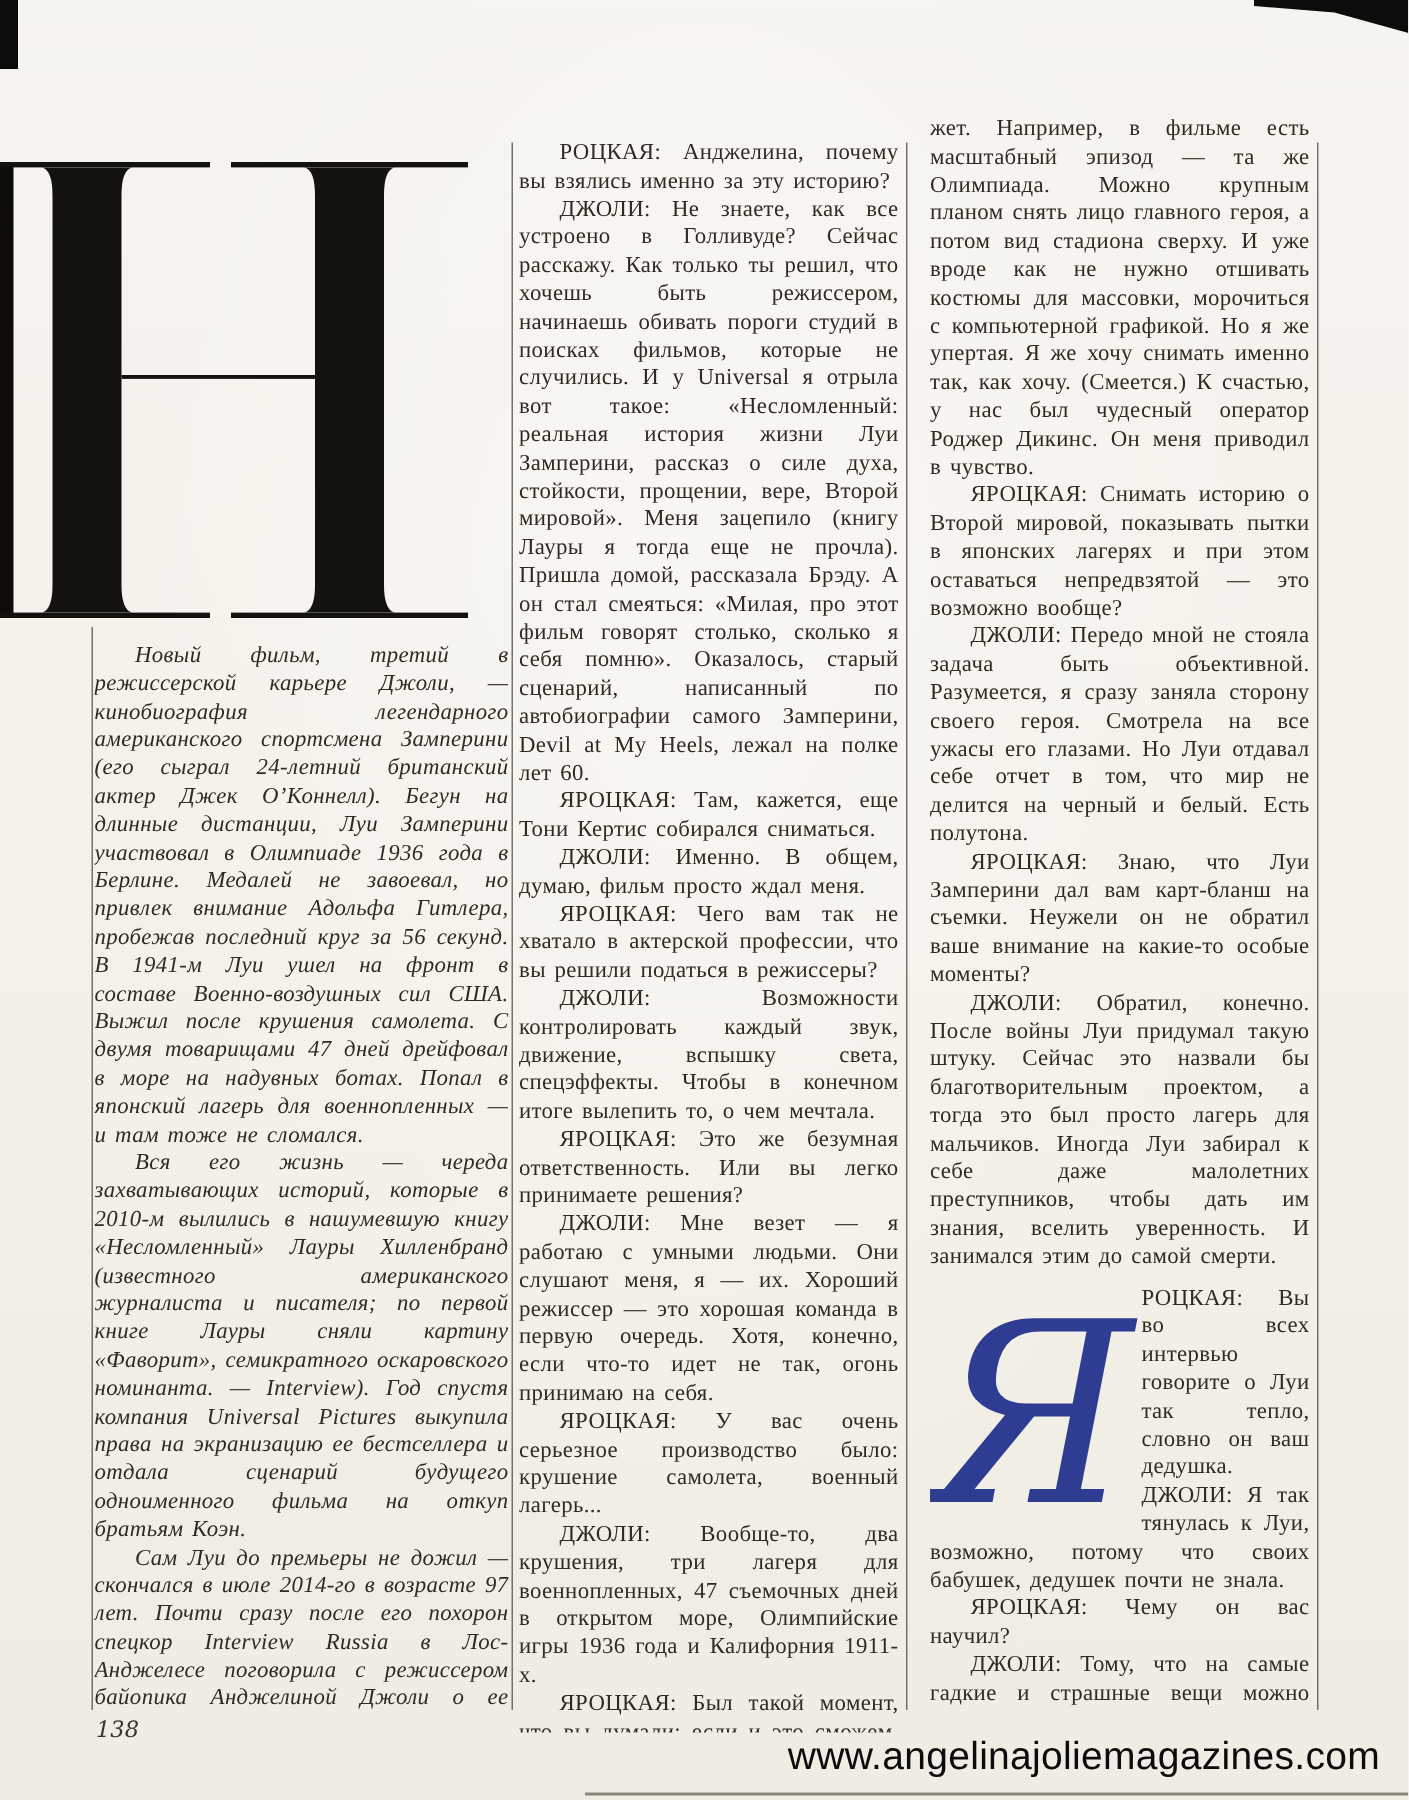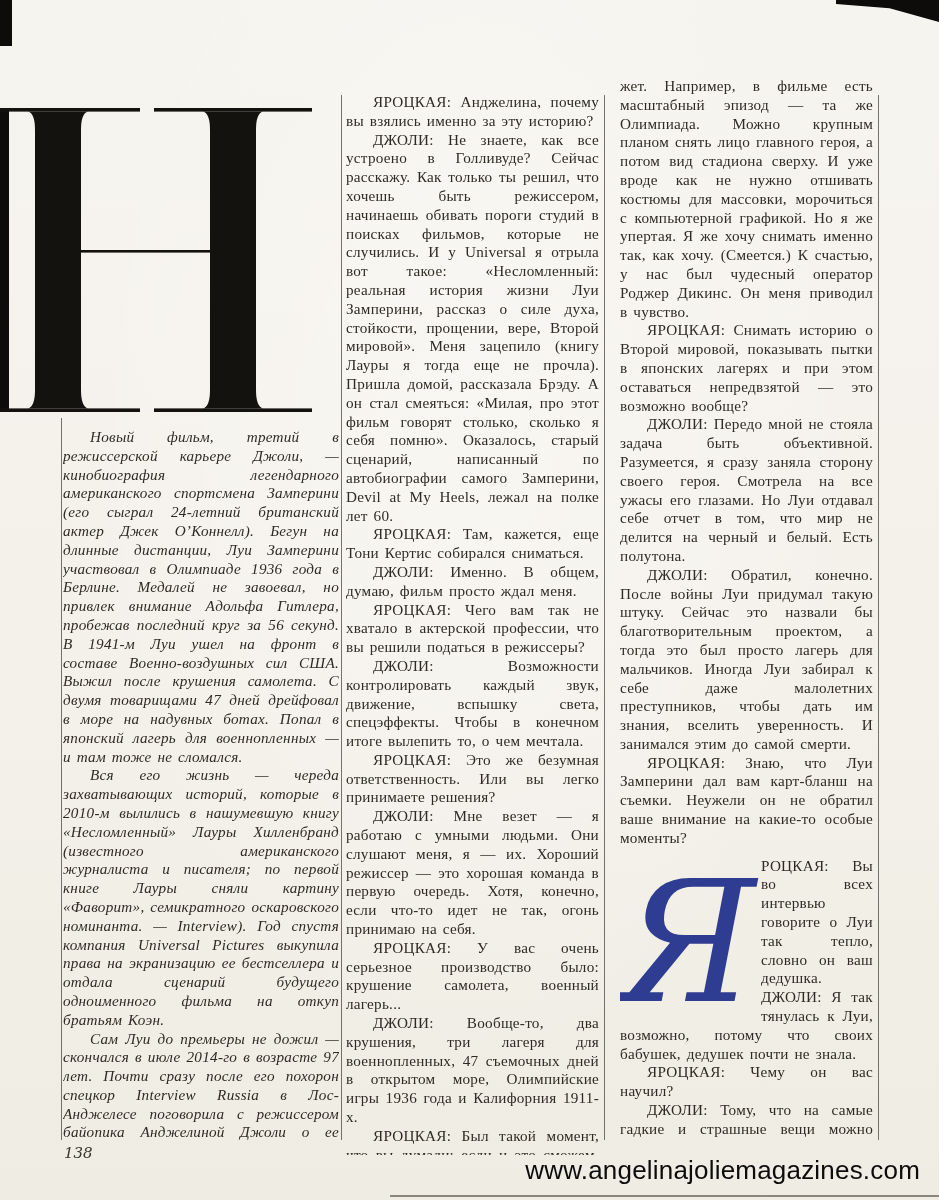--- a/index.html
+++ b/index.html
@@ -80,40 +80,40 @@
   <div class="rule rule--c23"></div>
   <div class="rule rule--right"></div>
 
   <div class="col col--one">
       <p>Новый фильм, третий в режиссерской карьере Джоли, — кинобиография легендарного американского спортсмена Замперини (его сыграл 24-летний британский актер Джек О’Коннелл). Бегун на длинные дистанции, Луи Замперини участвовал в Олимпиаде 1936 года в Берлине. Медалей не завоевал, но привлек внимание Адольфа Гитлера, пробежав последний круг за 56 секунд. В 1941-м Луи ушел на фронт в составе Военно-воздушных сил США. Выжил после крушения самолета. С двумя товарищами 47 дней дрейфовал в море на надувных ботах. Попал в японский лагерь для военнопленных — и там тоже не сломался.</p>
       <p>Вся его жизнь — череда захватывающих историй, которые в 2010-м вылились в нашумевшую книгу «Несломленный» Лауры Хилленбранд (известного американского журналиста и писателя; по первой книге Лауры сняли картину «Фаворит», семикратного оскаровского номинанта. — Interview). Год спустя компания Universal Pictures выкупила права на экранизацию ее бестселлера и отдала сценарий будущего одноименного фильма на откуп братьям Коэн.</p>
       <p>Сам Луи до премьеры не дожил — скончался в июле 2014-го в возрасте 97 лет. Почти сразу после его похорон спецкор Interview Russia в Лос-Анджелесе поговорила с режиссером байопика Анджелиной Джоли о ее герое.</p>
     </div>
 
   <div class="col col--two">
-      <p>ЯРОЦКАЯ: Анджелина, почему вы взялись именно за эту историю?</p>
+      <p>РОЦКАЯ: Анджелина, почему вы взялись именно за эту историю?</p>
       <p>ДЖОЛИ: Не знаете, как все устроено в Голливуде? Сейчас расскажу. Как только ты решил, что хочешь быть режиссером, начинаешь обивать пороги студий в поисках фильмов, которые не случились. И у Universal я отрыла вот такое: «Несломленный: реальная история жизни Луи Замперини, рассказ о силе духа, стойкости, прощении, вере, Второй мировой». Меня зацепило (книгу Лауры я тогда еще не прочла). Пришла домой, рассказала Брэду. А он стал смеяться: «Милая, про этот фильм говорят столько, сколько я себя помню». Оказалось, старый сценарий, написанный по автобиографии самого Замперини, Devil at My Heels, лежал на полке лет 60.</p>
       <p>ЯРОЦКАЯ: Там, кажется, еще Тони Кертис собирался сниматься.</p>
       <p>ДЖОЛИ: Именно. В общем, думаю, фильм просто ждал меня.</p>
       <p>ЯРОЦКАЯ: Чего вам так не хватало в актерской профессии, что вы решили податься в режиссеры?</p>
       <p>ДЖОЛИ: Возможности контролировать каждый звук, движение, вспышку света, спецэффекты. Чтобы в конечном итоге вылепить то, о чем мечтала.</p>
       <p>ЯРОЦКАЯ: Это же безумная ответственность. Или вы легко принимаете решения?</p>
       <p>ДЖОЛИ: Мне везет — я работаю с умными людьми. Они слушают меня, я — их. Хороший режиссер — это хорошая команда в первую очередь. Хотя, конечно, если что-то идет не так, огонь принимаю на себя.</p>
       <p>ЯРОЦКАЯ: У вас очень серьезное производство было: крушение самолета, военный лагерь...</p>
       <p>ДЖОЛИ: Вообще-то, два крушения, три лагеря для военнопленных, 47 съемочных дней в открытом море, Олимпийские игры 1936 года и Калифорния 1911-х.</p>
       <p>ЯРОЦКАЯ: Был такой момент, что вы думали: если и это сможем, то все остальное нипочем?</p>
     </div>
 
   <div class="col col--three">
     <div class="col3-top">
         <p>жет. Например, в фильме есть масштабный эпизод — та же Олимпиада. Можно крупным планом снять лицо главного героя, а потом вид стадиона сверху. И уже вроде как не нужно отшивать костюмы для массовки, морочиться с компьютерной графикой. Но я же упертая. Я же хочу снимать именно так, как хочу. (Смеется.) К счастью, у нас был чудесный оператор Роджер Дикинс. Он меня приводил в чувство.</p>
         <p>ЯРОЦКАЯ: Снимать историю о Второй мировой, показывать пытки в японских лагерях и при этом оставаться непредвзятой — это возможно вообще?</p>
         <p>ДЖОЛИ: Передо мной не стояла задача быть объективной. Разумеется, я сразу заняла сторону своего героя. Смотрела на все ужасы его глазами. Но Луи отдавал себе отчет в том, что мир не делится на черный и белый. Есть полутона.</p>
+        <p>ЯРОЦКАЯ: Знаю, что Луи Замперини дал вам карт-бланш на съемки. Неужели он не обратил ваше внимание на какие-то особые моменты?</p>
         <p>ДЖОЛИ: Обратил, конечно. После войны Луи придумал такую штуку. Сейчас это назвали бы благотворительным проектом, а тогда это был просто лагерь для мальчиков. Иногда Луи забирал к себе даже малолетних преступников, чтобы дать им знания, вселить уверенность. И занимался этим до самой смерти.</p>
-        <p>ЯРОЦКАЯ: Знаю, что Луи Замперини дал вам карт-бланш на съемки. Неужели он не обратил ваше внимание на какие-то особые моменты?</p>
       </div>
     <div class="dropcap-section">
       <span class="dropcap-ya">Я</span>
     <p>РОЦКАЯ: Вы во всех интервью говорите о Луи так тепло, словно он ваш дедушка.</p>
         <p>ДЖОЛИ: Я так тянулась к Луи, возможно, потому что своих бабушек, дедушек почти не знала.</p>
       </div>
     <div class="col3-bottom">
         <p>ЯРОЦКАЯ: Чему он вас научил?</p>
         <p>ДЖОЛИ: Тому, что на самые гадкие и страшные вещи можно смотреть позитивно.</p>
       </div>

